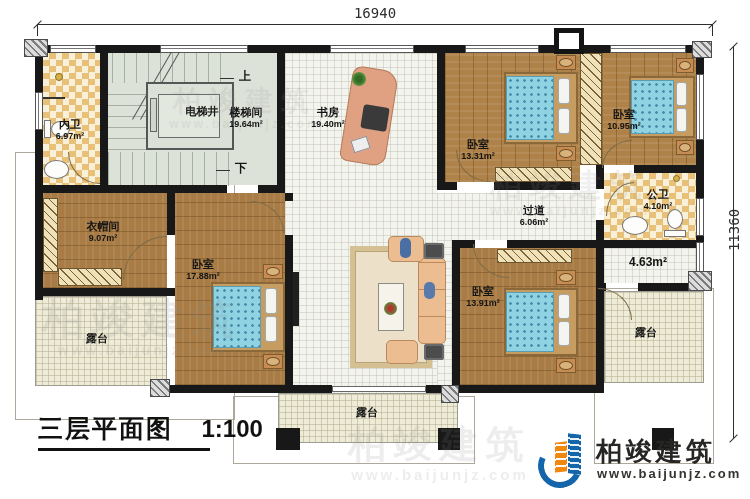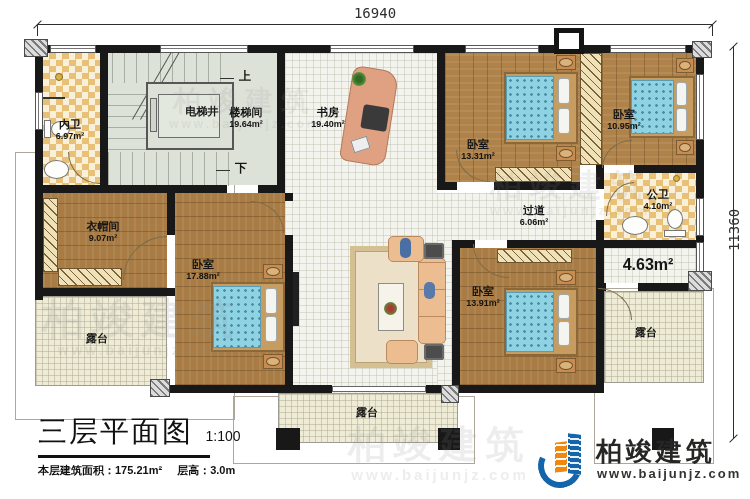--- a/index.html
+++ b/index.html
@@ -239,21 +239,21 @@
   </div>
   <div class="a lbl" style="left:630px;top:188px;width:56px">
     <div>公卫</div>
     <div class="ar">4.10m²</div>
   </div>
   <div class="a lbl" style="left:504px;top:204px;width:60px">
     <div>过道</div>
     <div class="ar">6.06m²</div>
   </div>
   <div class="a lbl" style="left:618px;top:256px;width:60px">
-    <div class="ar" style="font-size:16px">4.63m²</div>
+    <div class="ar" style="font-size:12px">4.63m²</div>
   </div>
   <div class="a lbl" style="left:72px;top:220px;width:62px">
     <div>衣帽间</div>
     <div class="ar">9.07m²</div>
   </div>
   <div class="a lbl" style="left:172px;top:258px;width:62px">
     <div>卧室</div>
     <div class="ar">17.88m²</div>
   </div>
   <div class="a lbl" style="left:452px;top:285px;width:62px">
@@ -299,28 +299,24 @@
     <div class="t" style="font-size:42px">柏竣建筑</div>
     <div class="u" style="font-size:14px">www.baijunjz.com</div>
   </div>
   <div class="a wm" style="left:270px;top:424px;width:340px;opacity:.15">
     <div class="t" style="font-size:38px">柏竣建筑</div>
     <div class="u" style="font-size:15px">www.baijunjz.com</div>
   </div>
 
   <div class="a" style="left:38px;top:412px;width:230px;color:#111">
     <div>
-      <span style="font-size:29px;font-weight:400;letter-spacing:2px">三层平面图</span>
-      <span style="font-size:14px;font-weight:400;margin-left:8px">1:100</span>
+      <span style="font-size:25px;font-weight:700;letter-spacing:2px">三层平面图</span>
+      <span style="font-size:24px;font-weight:700;margin-left:24px">1:100</span>
     </div>
     <div style="width:172px;height:3px;background:#111;margin-top:3px"></div>
-    <div style="margin-top:5px;font-size:11px;font-weight:700">
-      <span>本层建筑面积：175.21m²</span>
-      <span style="margin-left:12px">层高：3.0m</span>
-    </div>
   </div>
 
   <div class="a" style="left:538px;top:432px;width:206px;height:60px">
     <div class="a" style="left:0;top:0;width:52px;height:58px">
       <div class="a" style="left:0;top:12px;width:44px;height:44px;border-radius:50%;border:6px solid transparent;border-left-color:#1565ab;border-bottom-color:#1565ab;transform:rotate(-20deg);box-sizing:border-box"></div>
       <div class="a" style="left:17px;top:10px;width:12px;height:30px;background:#f0870e;background-image:repeating-linear-gradient(0deg,transparent 0 5px,rgba(255,255,255,.95) 5px 7px);transform:skewY(-6deg)"></div>
       <div class="a" style="left:30px;top:2px;width:13px;height:40px;background:#1565ab;background-image:repeating-linear-gradient(0deg,transparent 0 4px,rgba(255,255,255,.9) 4px 6px);transform:skewY(6deg)"></div>
     </div>
     <div class="a" style="left:58px;top:2px;font-size:26px;font-weight:700;letter-spacing:4px;color:#262624;white-space:nowrap">柏竣建筑</div>
     <div class="a" style="left:59px;top:34px;font-size:13px;font-weight:700;letter-spacing:2px;color:#33332f;white-space:nowrap">www.baijunjz.com</div>

